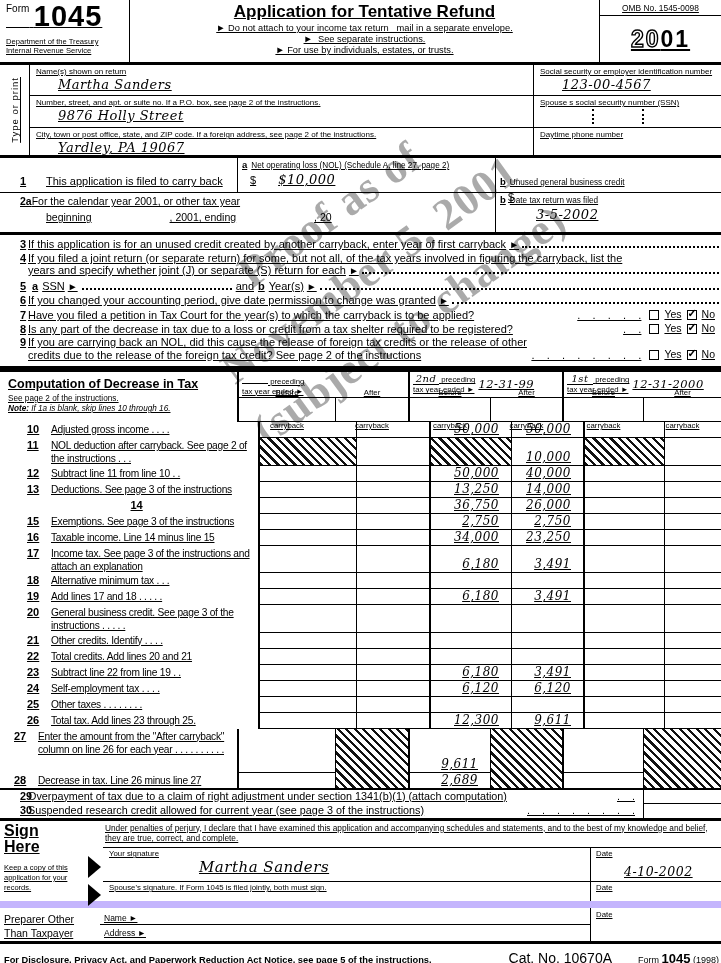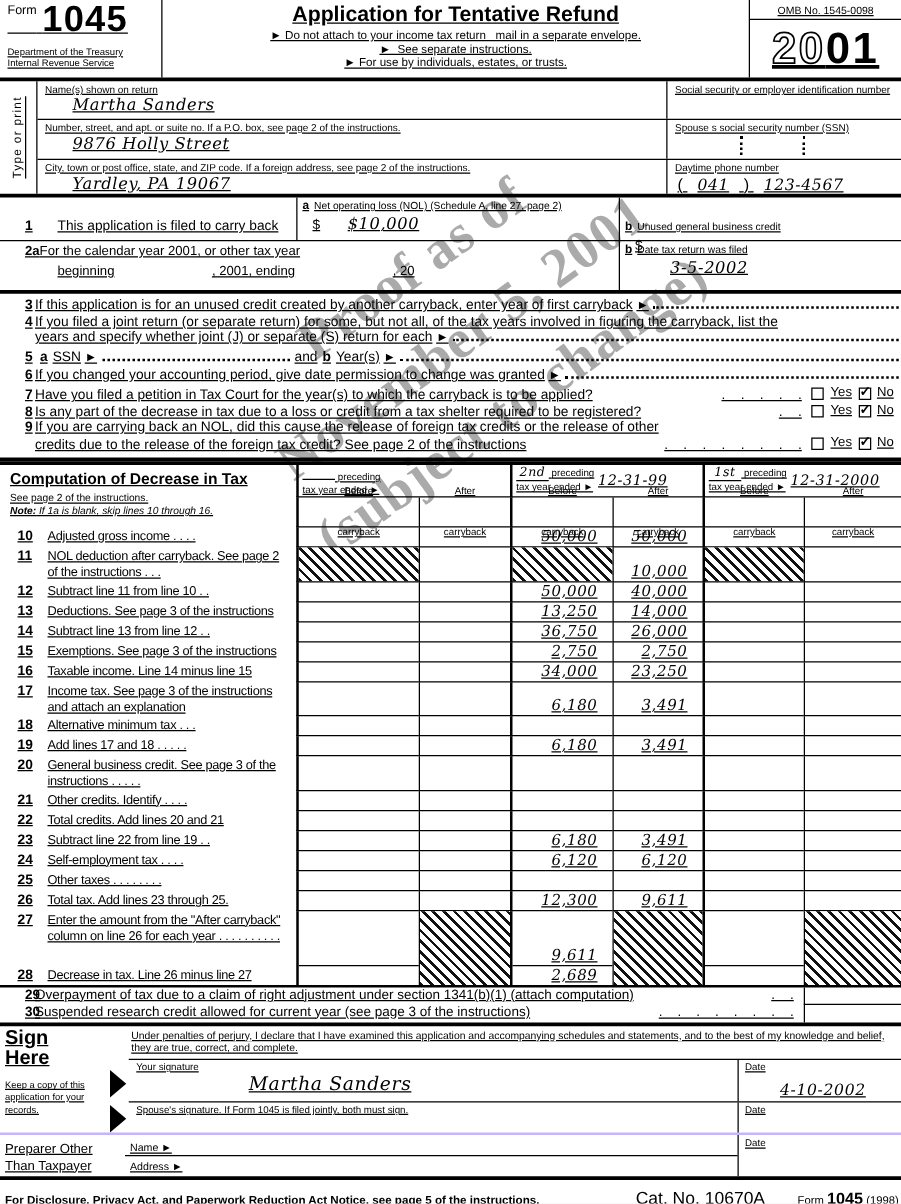--- a/index.html
+++ b/index.html
@@ -21,21 +21,21 @@
   .hdr { display:flex; height:62px; }
   .h-left { width:130px; border-right:1.5px solid #000; padding:3px 4px 2px 6px; }
   .h-form-word { font-size:10px; vertical-align:top; }
   .h-form-num { font-size:29px; font-weight:bold; letter-spacing:1px; line-height:.9; }
   .h-dept { font-size:7.6px; margin-top:7px; line-height:1.25; }
   .h-center { flex:1; text-align:center; padding-top:2px; }
   .h-title { font-size:17px; font-weight:bold; }
   .h-b { font-size:9.3px; margin-top:1px; white-space:pre; }
   .h-right { width:122px; border-left:1.5px solid #000; text-align:center; display:flex; flex-direction:column; }
   .h-omb { font-size:8.4px; padding:3px 0 2px; border-bottom:1.5px solid #000; }
-  .h-year { font-size:35px; font-weight:bold; letter-spacing:2px; margin:auto; }
+  .h-year { font-size:23px; font-weight:bold; letter-spacing:2px; margin:auto; }
   .yr-o { color:#fff; -webkit-text-stroke:1.4px #000; }
 
   
   .id-sec { display:flex; border-top:3px solid #000; border-bottom:3px solid #000; height:96px; }
   .id-side { width:30px; border-right:1.2px solid #000; display:flex; align-items:center; justify-content:center; }
   .id-side span { writing-mode:vertical-rl; transform:rotate(180deg); font-size:9.5px; letter-spacing:1px; }
   .id-body { flex:1; display:flex; flex-direction:column; }
   .id-row { display:flex; }
   .id-row + .id-row { border-top:1px solid #000; }
   .ir1 { height:36px; } .ir2 { height:32px; } .ir3 { flex:1; }
@@ -93,21 +93,21 @@
          font-size:10px; height:11px; line-height:1; }
   .gdate { margin-left:3px; font-size:11.5px; }
   .shrow { display:flex; height:24px; }
   .sh { border-left:1px solid #000; border-bottom:1px solid #000; text-align:center; font-size:7.8px;
         line-height:1.25; display:flex; flex-direction:column; justify-content:center;gap:23px; }
   .w0 { width:98px; } .w1 { width:73px; } .w2 { width:82px; } .w3 { width:72px; } .w4 { width:81px; } .w5 { flex:1; }
   .b2 { border-left-width:2px !important; }
   .comp { border-top:3px solid #000; }
 
   .trow { display:flex; min-height:16px; }
-  .tlabel { width:237px; display:flex; padding-left:14px;justify-content:center; }
+  .tlabel { width:258px; display:flex; padding-left:27px;justify-content:center; }
   .lnum { width:24px; font-weight:bold; font-size:11px; flex:none; padding-top:1px; }
   .ldesc { flex:1; font-size:10.2px; line-height:1.3; padding:1px 4px 0 0; letter-spacing:-.25px; }
   .tcell { border-left:1px solid #000; border-bottom:1px solid #000; display:flex; align-items:flex-end;
            justify-content:flex-end; padding:0 12px 1px 0; }
   .cellval { font-size:12px; }
   .hatchbg { background:repeating-linear-gradient(45deg,#111 0,#111 2.2px,#fff 2.2px,#fff 6px); }
 
   
   .r2728 { display:flex; border-bottom:2.5px solid #000; }
   .stacklab { width:237px; display:flex; flex-direction:column; }
@@ -118,21 +118,21 @@
   .s28 { height:15px; display:flex; align-items:flex-end; justify-content:flex-end; padding:0 12px 1px 0; }
   .hc { border-left:1px solid #000; }
 
   
   .r2930 { border-bottom:3px solid #000; }
   .qline30 { display:flex; align-items:baseline; height:14px; font-size:10.8px; }
   .amt { width:78px; flex:none; border-left:1.2px solid #000; align-self:stretch; }
   .amt.first { border-bottom:1.2px solid #000; }
 
   
-  .sign { display:flex; border-bottom:2px solid #c4b5fd; min-height:87px; }
+  .sign { display:flex; border-bottom:7px solid #c4b5fd; min-height:87px; }
   .sg-left { width:103px; padding:2px 2px 0 4px; }
   .sg-title { font-size:16px; font-weight:bold; line-height:1.05; }
   .sg-note { font-size:7.5px; margin-top:7px; width:66px; line-height:1.3; }
   .sg-right { flex:1; display:flex; flex-direction:column; }
   .perjury { font-size:8.3px; line-height:1.3; padding:2px 6px 3px 2px; }
   .siggrid { flex:1; border-top:1px solid #000; display:flex; flex-direction:column; }
   .srow { display:flex; }
   .srow1 { border-bottom:1px solid #000; height:34px; }
   .srow2 { flex:1; }
   .sleft { flex:1; position:relative; padding:1px 0 0 6px; }
@@ -198,45 +198,40 @@
           <span>Type or print</span>
         </div>
       <div class="id-body">
         <div class="id-row ir1">
           <div class="id-l">
             <div class="flbl">Name(s) shown on return</div>
             <div class="fval hand">Martha Sanders</div>
           </div>
           <div class="id-r">
             <div class="flbl">Social security or employer identification number</div>
+            <div class="fval hand">123-00-4567</div>
           </div>
         </div>
         <div class="id-row ir2">
           <div class="id-l">
             <div class="flbl">Number, street, and apt. or suite no. If a P.O. box, see page 2 of the instructions.</div>
             <div class="fval hand">9876 Holly Street</div>
           </div>
           <div class="id-r">
             <div class="flbl">Spouse s social security number (SSN)</div>
             <div style="margin-top:2px;"><span class="dash" style="margin-left:52px;"></span><span class="dash" style="margin-left:48px;"></span></div>
           </div>
         </div>
         <div class="id-row ir3">
           <div class="id-l">
             <div class="flbl">City, town or post office, state, and ZIP code. If a foreign address, see page 2 of the instructions.</div>
             <div class="fval hand">Yardley, PA 19067</div>
           </div>
           <div class="id-r">
             <div class="flbl">Daytime phone number</div>
-            <div class="fval" style="padding-left:2px;">
-              <span>(</span>
-              <span class="hand" style="padding:0 8px;">041</span>
-              <span>)</span>
-              <span class="hand" style="padding-left:8px;">123-4567</span>
-            </div>
           </div>
         </div>
       </div>
     </div>
 
     <div class="l12">
       <div class="row1">
         <div class="f1">
           <span class="qn">1</span>
           <span>This application is filed to carry back</span>
@@ -469,21 +464,20 @@
             </div>
             <div class="tcell w3">
               <span class="cellval hand">14,000</span>
             </div>
             <div class="tcell w4 b2"></div>
             <div class="tcell w5"></div>
           </div>
           <div class="trow">
             <div class="tlabel">
               <span class="lnum">14</span>
-              <span class="ldesc">Subtract line 13 from line 12  .   .</span>
             </div>
             <div class="tcell w0 b2"></div>
             <div class="tcell w1"></div>
             <div class="tcell w2 b2">
               <span class="cellval hand">36,750</span>
             </div>
             <div class="tcell w3">
               <span class="cellval hand">26,000</span>
             </div>
             <div class="tcell w4 b2"></div>

